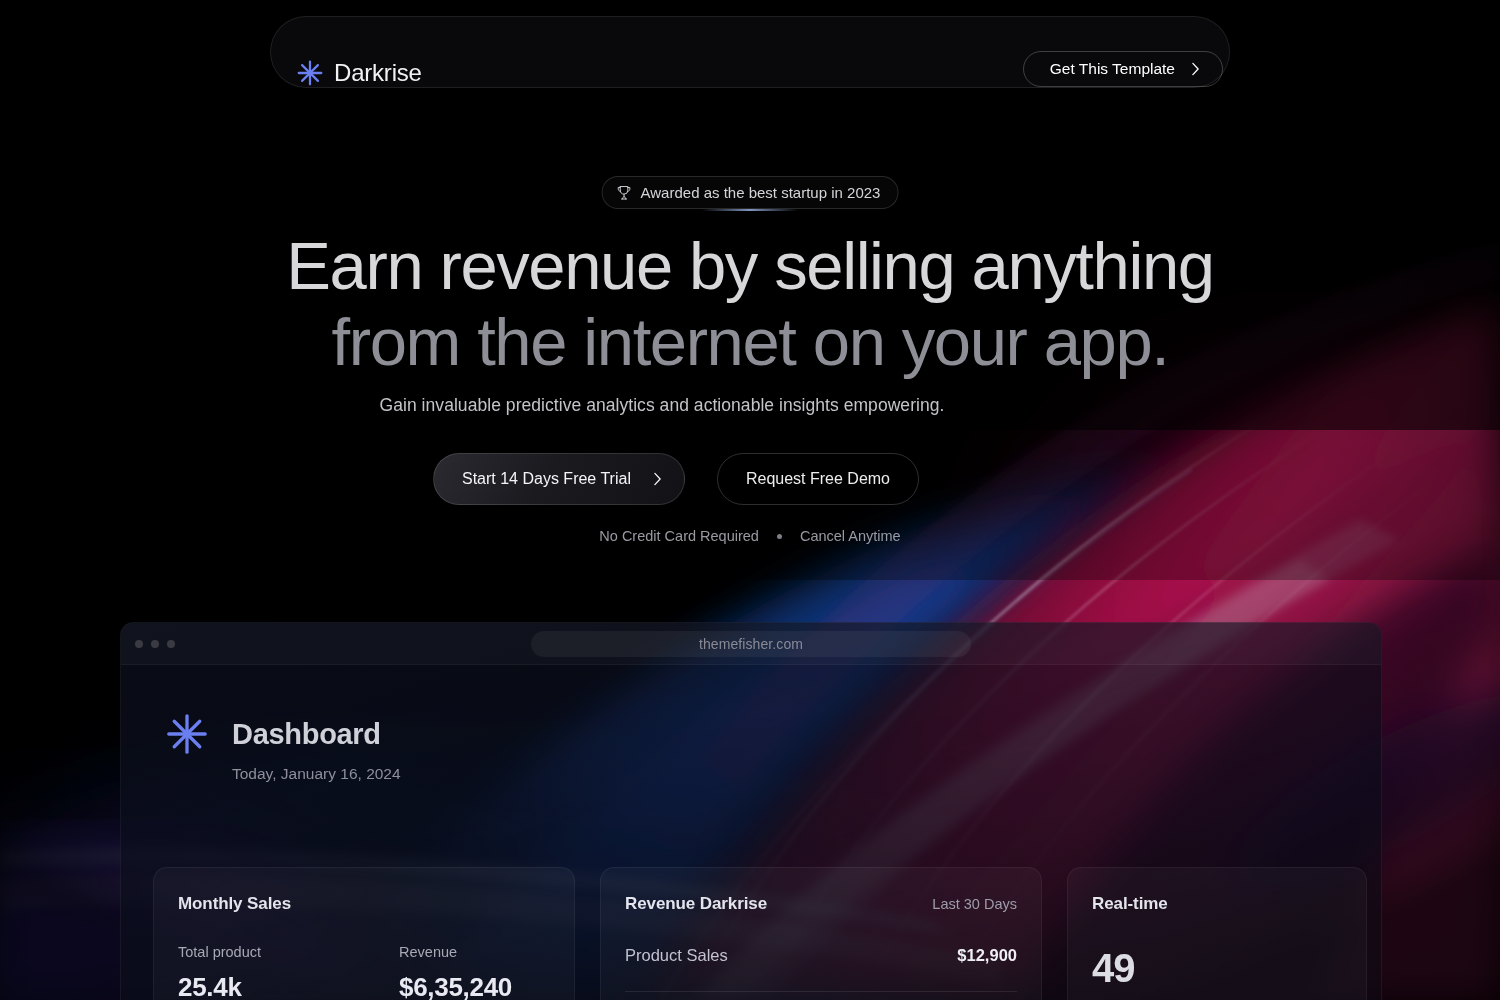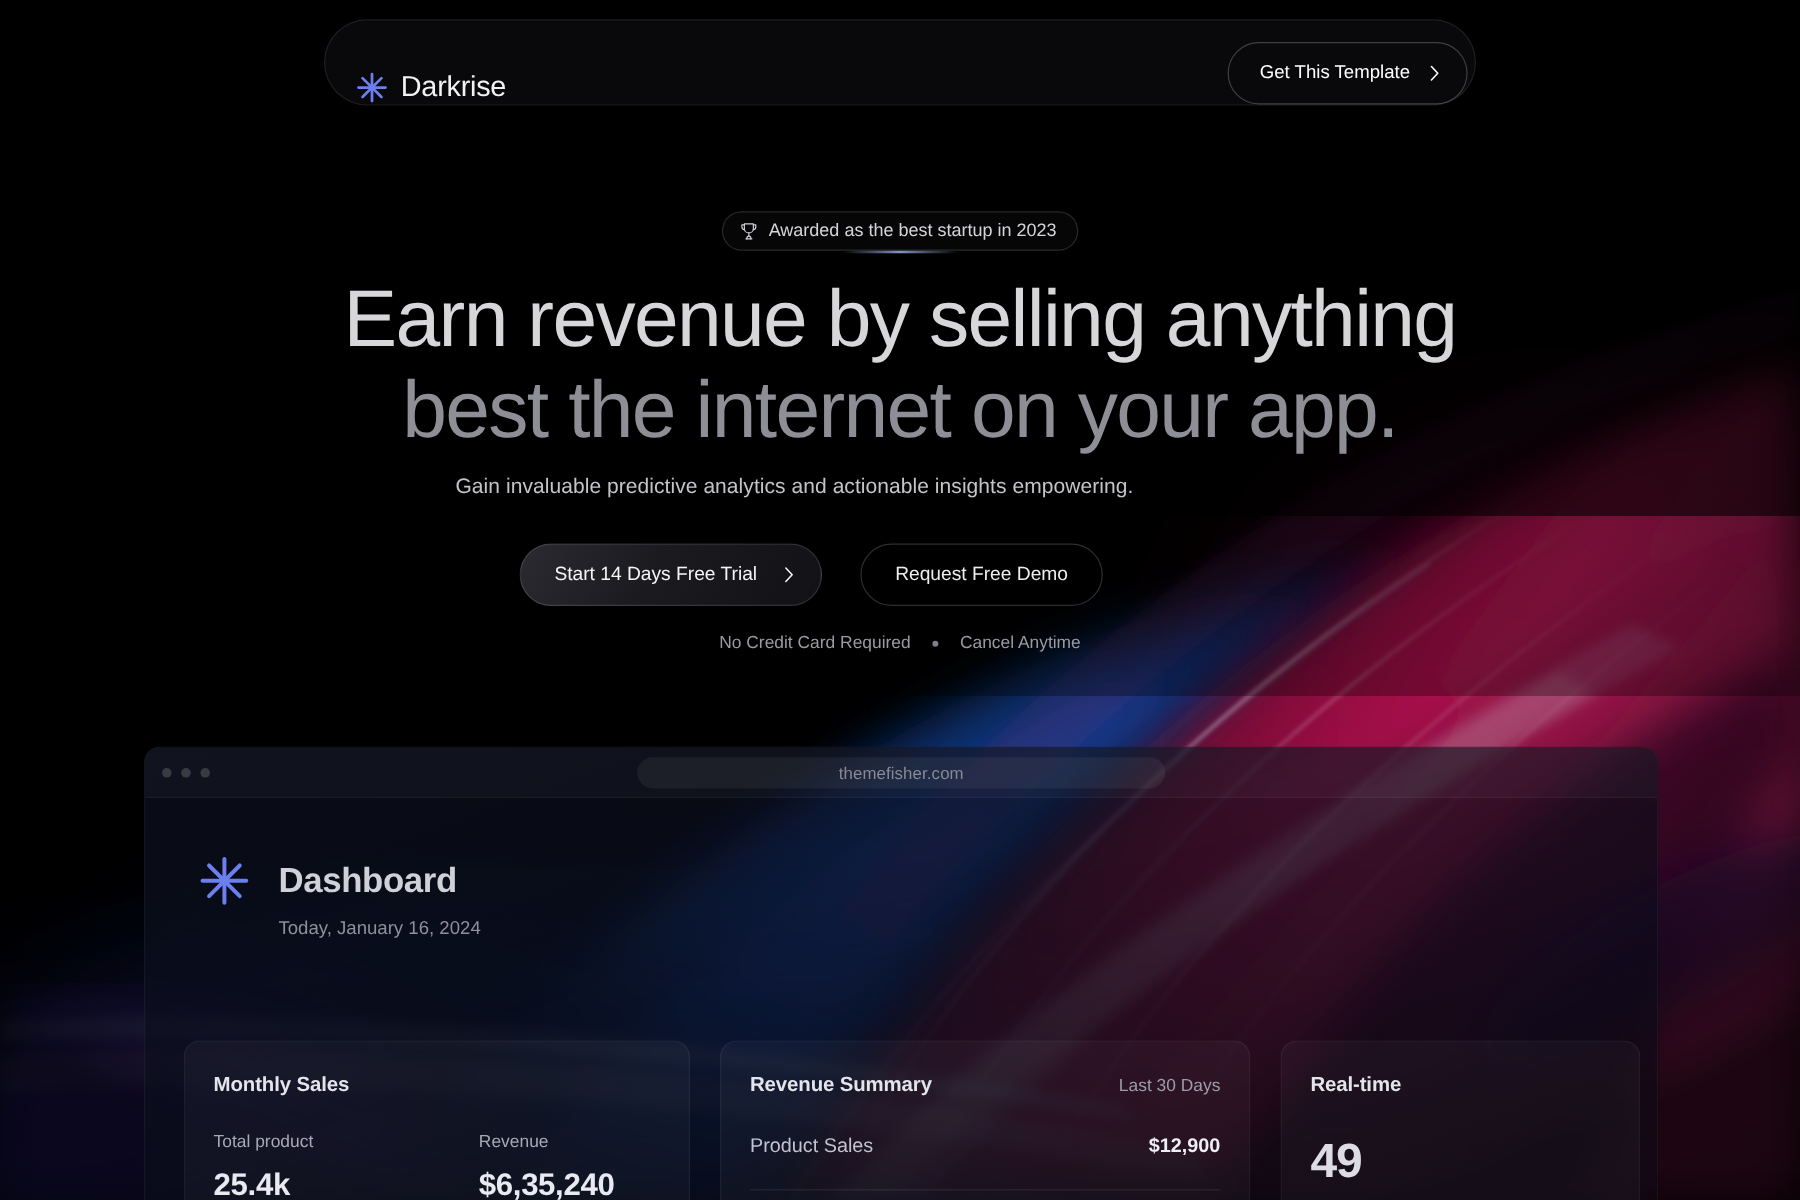--- a/index.html
+++ b/index.html
@@ -34,21 +34,21 @@
 
   .nav-links { display:flex; align-items:center; gap:0; margin-left:84px; }
   .nav-link {
     font-size:15.5px; color:#d8d8dd; padding:8px 22px; cursor:pointer;
     display:flex; align-items:center; gap:7px; white-space:nowrap;
   }
   .chev-down { width:11px; height:7px; display:block; opacity:.85; }
 
   .nav-cta {
     margin-left:auto;
-    height:52px; border:1px solid rgba(255,255,255,.22);
+    height:36px; border:1px solid rgba(255,255,255,.22);
     border-radius:30px; background:transparent;
     display:flex; align-items:center; gap:16px;
     padding:0 22px 0 26px; cursor:pointer; white-space:nowrap;
   }
   .nav-cta-label { font-size:15.5px; color:#fff; }
   .chev-right { width:9px; height:14px; display:block; }
 
   
   .hero { position:absolute; top:0; left:0; width:1500px; z-index:20; text-align:center; }
 
@@ -350,21 +350,21 @@
           <line x1="5.3" y1="14.9" x2="10.7" y2="14.9"></line>
           <path d="M6.2 14.9c0-1.3.8-2.3 1.8-2.3s1.8 1 1.8 2.3"></path>
         </g>
       </svg>
       <span class="badge-text">Awarded as the best startup in 2023</span>
     </div>
     <div class="badge-glow"></div>
 
     <div class="headline">
       <span class="hl1">Earn revenue by selling anything</span>
-      <span class="hl2">best the internet on your app.</span>
+      <span class="hl2">from the internet on your app.</span>
     </div>
 
     <div class="subtitle">Gain invaluable predictive analytics and actionable insights empowering.</div>
 
     <div class="cta-row">
       <div class="btn-primary">
         <span class="btn-primary-label">Start 14 Days Free Trial</span>
         <svg class="chev-right" viewBox="0 0 10 16">
           <path d="M2 1.6 L8 8 L2 14.4" fill="none" stroke="#f5f5f7" stroke-width="1.5" stroke-linecap="round" stroke-linejoin="round"></path>
         </svg>
@@ -419,21 +419,21 @@
             </div>
             <div>
               <div class="stat-label">Revenue</div>
               <div class="stat-value">$6,35,240</div>
             </div>
           </div>
         </div>
 
         <div class="card card-b">
           <div class="card-head-row">
-            <span class="card-title">Revenue Summary</span>
+            <span class="card-title">Revenue Darkrise</span>
             <span class="card-sub">Last 30 Days</span>
           </div>
           <div class="rev-row">
             <span class="rev-name">Product Sales</span>
             <span class="rev-amt">$12,900</span>
           </div>
           <div class="rev-divider"></div>
 
         </div>
 

